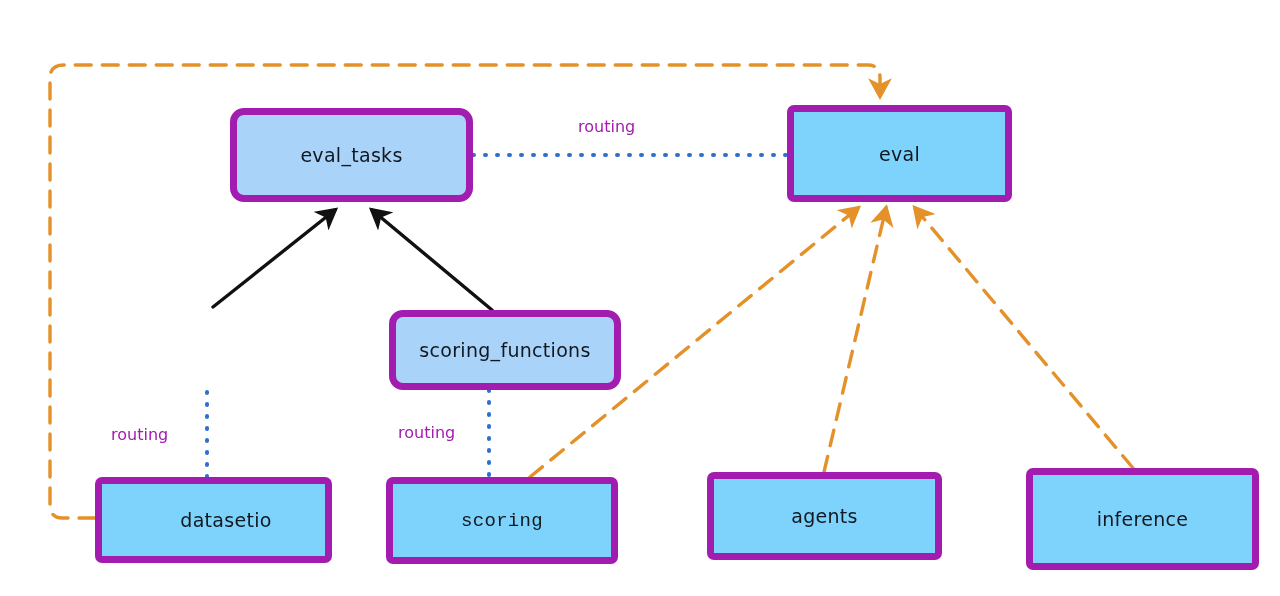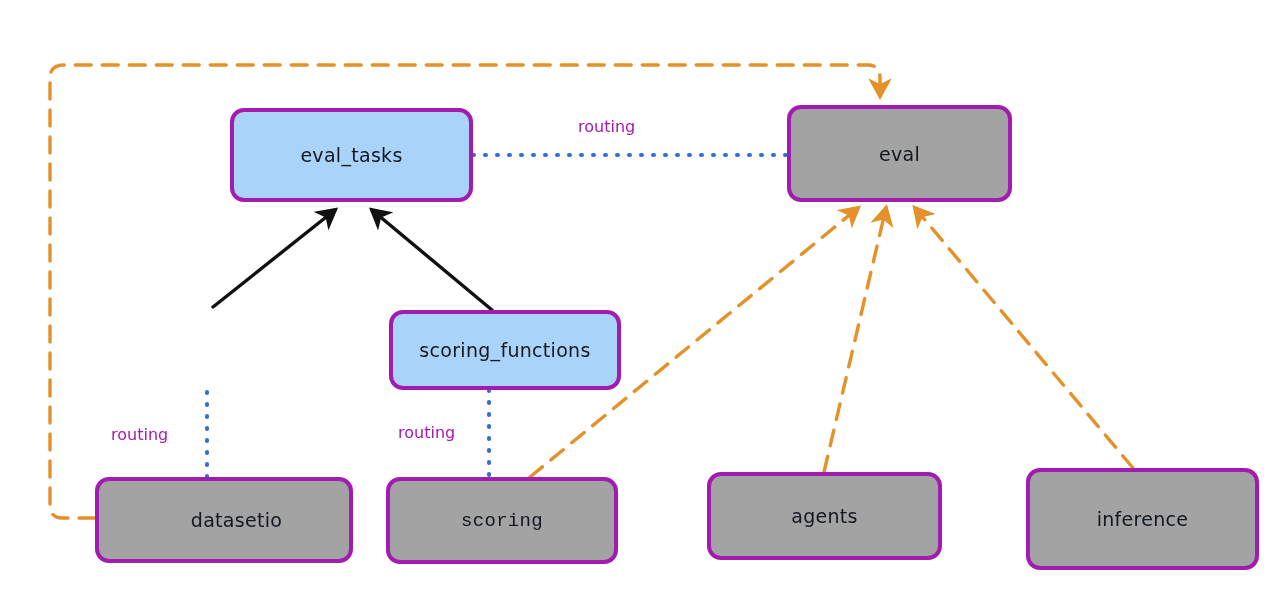--- a/index.html
+++ b/index.html
@@ -21,33 +21,33 @@
   #edges {
     position: absolute;
     left: 0;
     top: 0;
     width: 1280px;
     height: 596px;
   }
   .node {
     position: absolute;
     box-sizing: border-box;
-    border: 4px solid #a21caf;
+    border: 7px solid #a21caf;
     border-radius: 14px;
     display: flex;
     align-items: center;
     justify-content: center;
     font-size: 19px;
     color: #12181f;
     letter-spacing: 0.3px;
     font-family: "DejaVu Sans", sans-serif;
     z-index: 3;
   }
   .node.blue  { background: #a9d3f8; }
-  .node.green { background: #a3a3a3; }
+  .node.green { background: #7dd3fc; border-radius: 7px; }
   .node .label { pointer-events: none; }
 
   .edge-label {
     position: absolute;
     color: #a21caf;
     font-size: 16px;
     font-family: "DejaVu Sans", sans-serif;
     white-space: nowrap;
     z-index: 4;
   }
@@ -92,21 +92,21 @@
 
   <div class="node green" style="left:787px; top:105px; width:225px; height:97px;">
     <span class="label">eval</span>
   </div>
 
 
   <div class="node blue" style="left:389px; top:310px; width:232px; height:80px;">
     <span class="label">scoring_functions</span>
   </div>
 
-  <div class="node green" style="left:95px; top:477px; width:258px; height:86px;padding-left:25px;">
+  <div class="node green" style="left:95px; top:477px; width:237px; height:86px;padding-left:25px;">
     <span class="label">datasetio</span>
   </div>
 
   <div class="node green" style="left:386px; top:477px; width:232px; height:87px;font-family:Liberation Mono, monospace;">
     <span class="label">scoring</span>
   </div>
 
   <div class="node green" style="left:707px; top:472px; width:235px; height:88px;">
     <span class="label">agents</span>
   </div>

